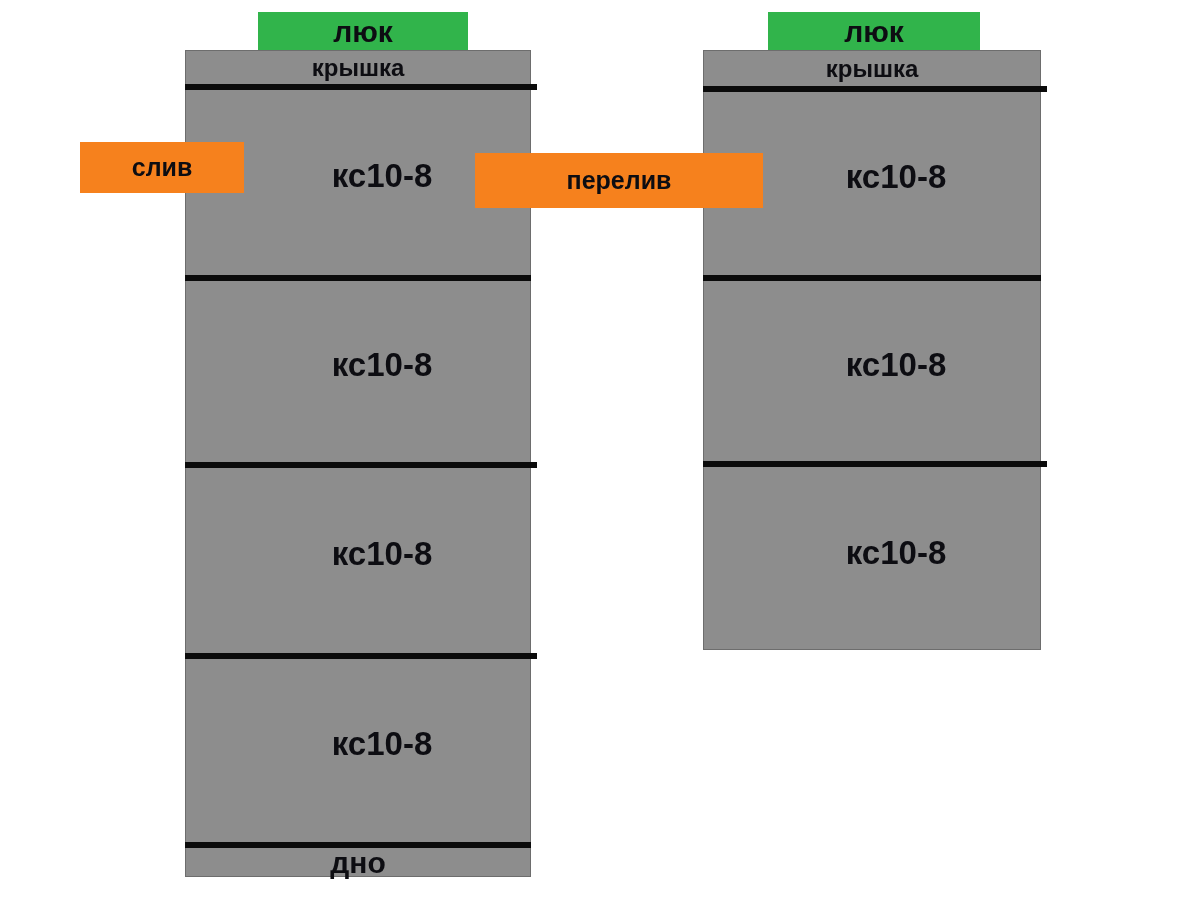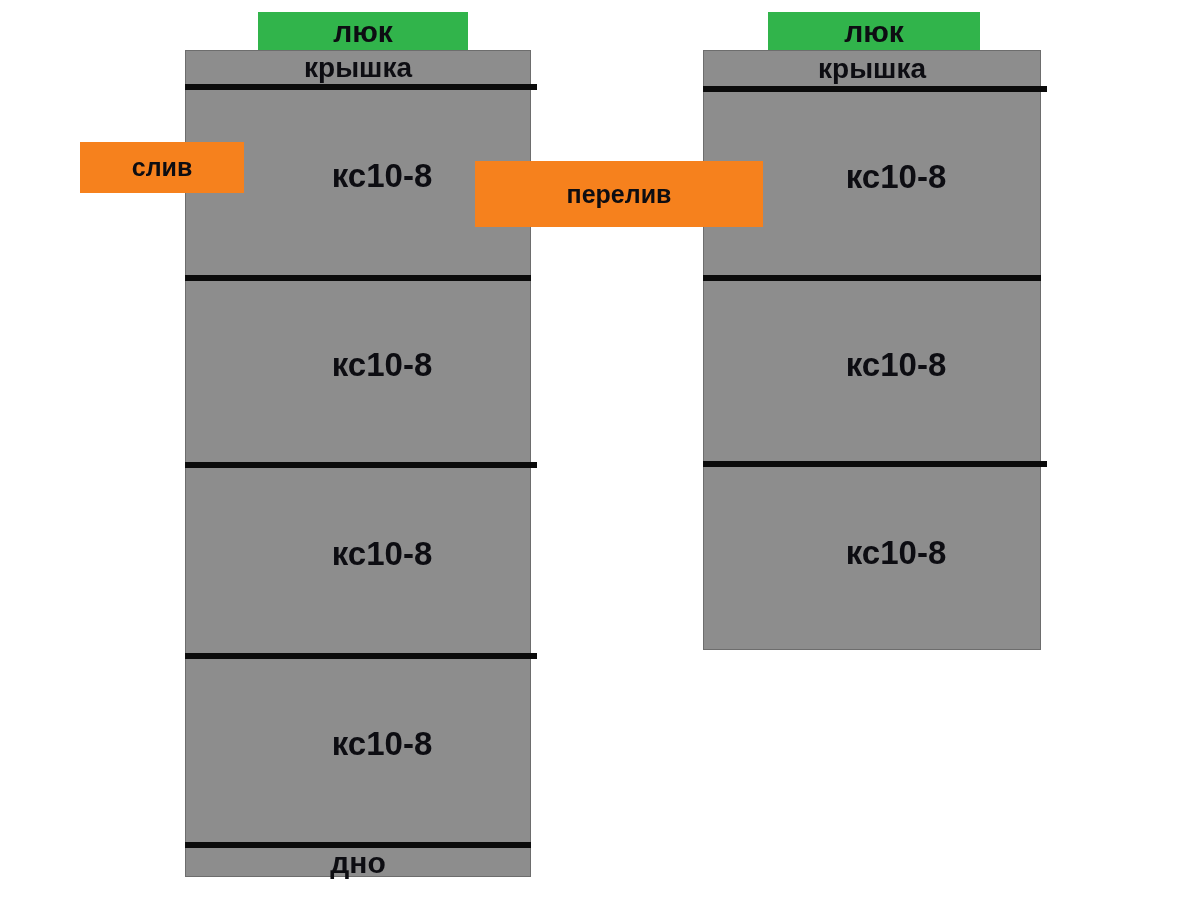--- a/index.html
+++ b/index.html
@@ -35,21 +35,21 @@
     box-sizing: border-box;
     z-index: 1;
   }
   .cover {
     position: absolute;
     left: 0;
     width: 100%;
     display: flex;
     align-items: center;
     justify-content: center;
-    font-size: 28px;
+    font-size: 24px;
     line-height: 1;
   }
   .hline {
     position: absolute;
     left: -1px;
     height: 6px;
     background: var(--line-black, #0b0b0b);
   }
   .hline.overhang { width: calc(100% + 8px); }
   .hline.flush    { width: calc(100% + 2px); }
@@ -150,17 +150,17 @@
 
     <div class="ring" style="top:416px; height:184px;">
       <span>кс10-8</span>
     </div>
   </div>
 
   <div class="pipe" style="left:80px; top:122px; width:164px; height:51px;">
     <span>слив</span>
   </div>
 
-  <div class="pipe" style="left:475px; top:141px; width:288px; height:66px;">
+  <div class="pipe" style="left:475px; top:133px; width:288px; height:55px;">
     <span>перелив</span>
   </div>
 
 </div>
 
 </body></html>

